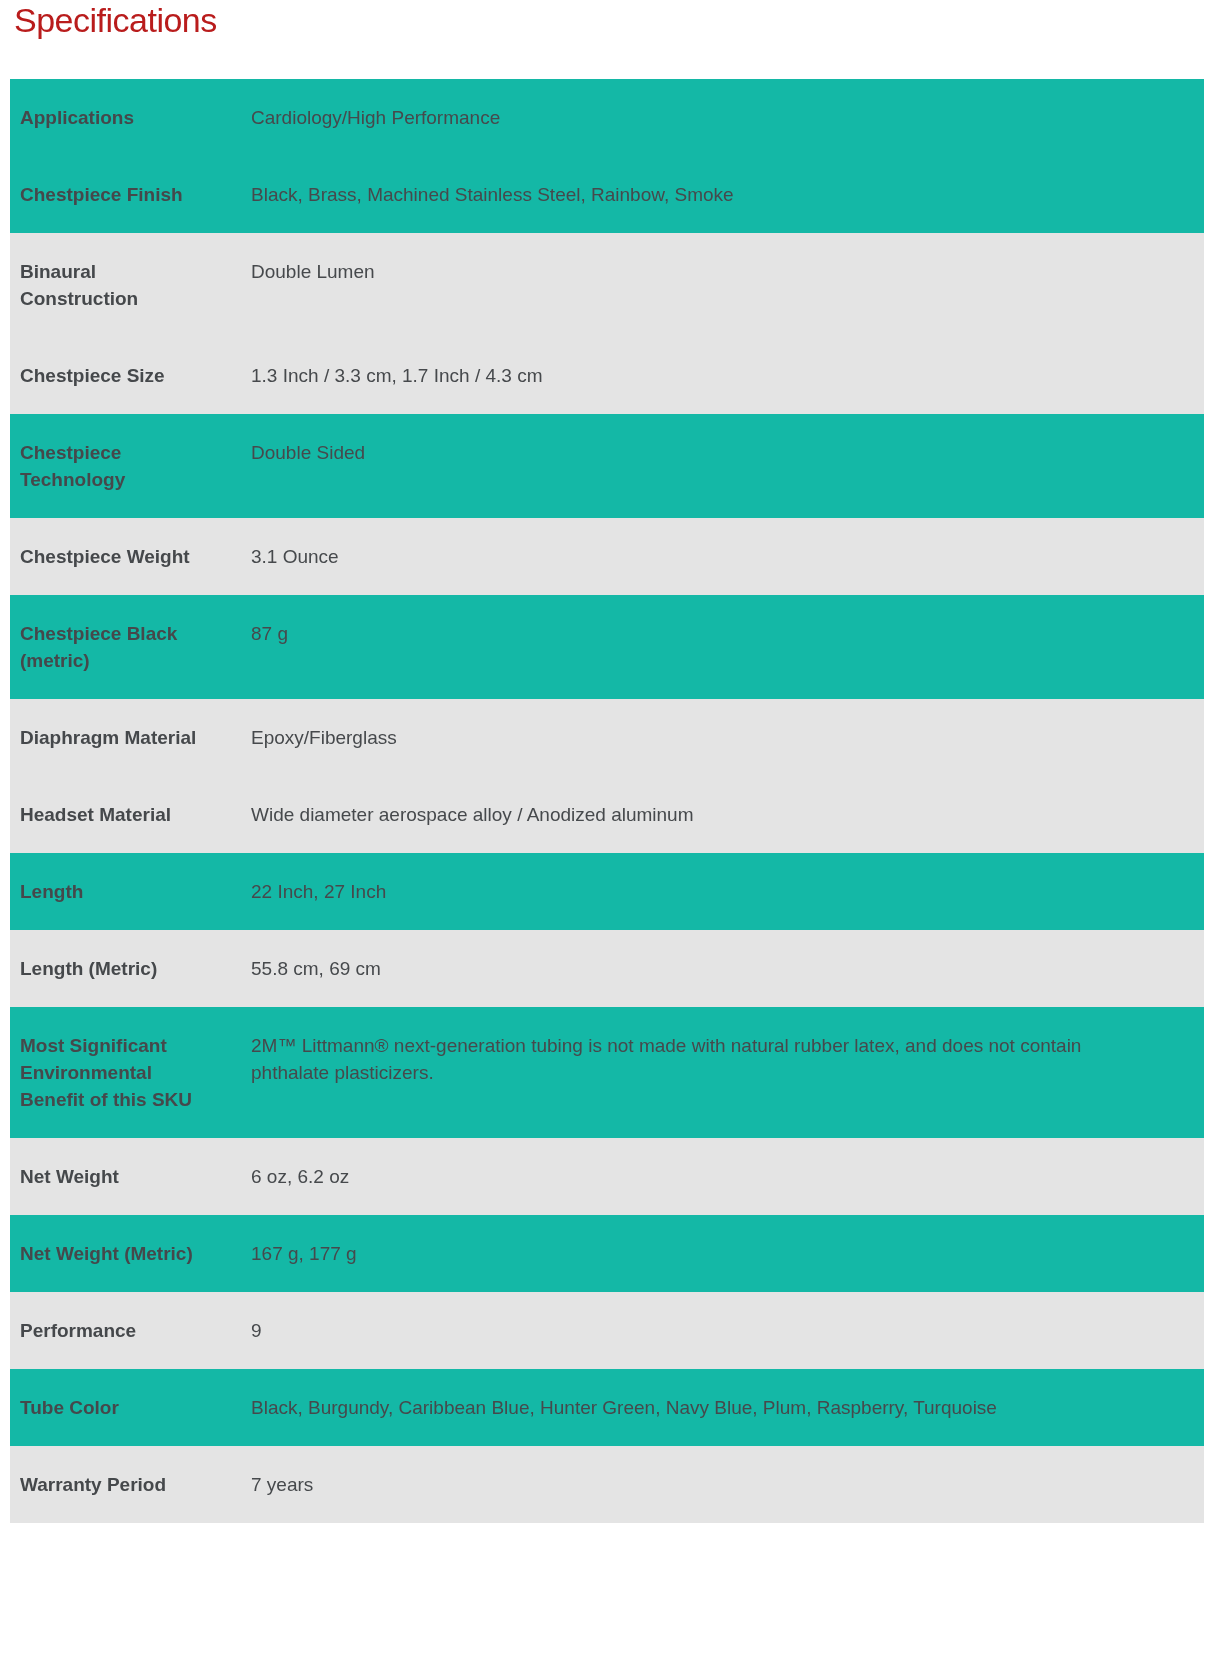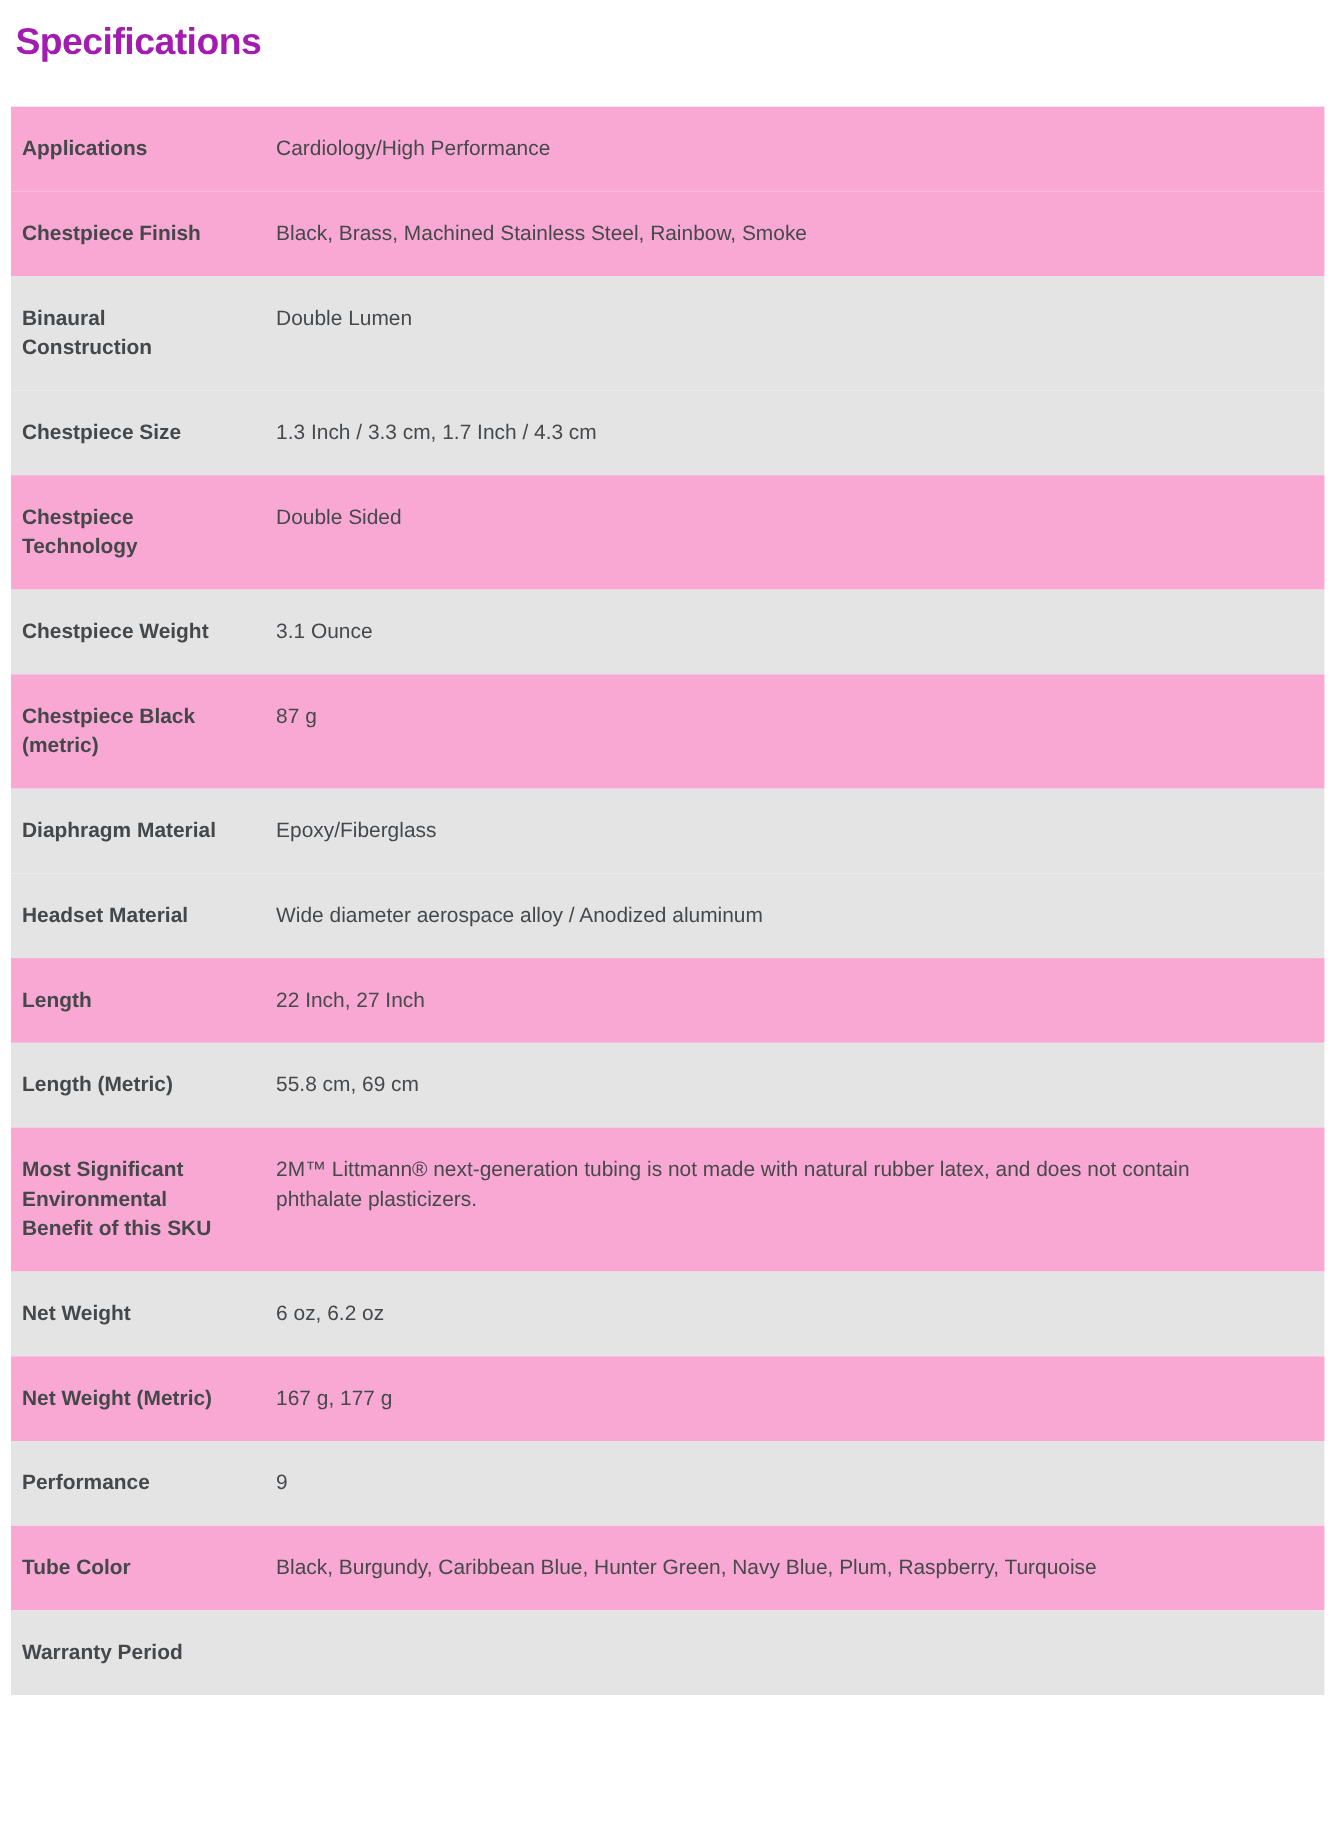--- a/index.html
+++ b/index.html
@@ -9,37 +9,37 @@
   }
   body {
     width: 1214px;
     height: 1661px;
     overflow: hidden;
     font-family: "Liberation Sans", "DejaVu Sans", sans-serif;
     color: #46494c;
   }
   .page-title {
     font-size: 34px;
-    font-weight: bold;
-    color: #a21caf;
+    font-weight: normal;
+    color: #b91c1c;
     margin: 0;
-    padding: 18px 0 0 14px;
+    padding: 0 0 0 14px;
     line-height: 40px;
     letter-spacing: -0.5px;
   }
   .spec-table {
     margin: 39px 10px 0 10px; 
   }
   .spec-row {
     display: flex;
     align-items: flex-start;
     box-sizing: border-box;
     padding: 25px 80px 25px 10px;
     min-height: 77px;
-    background: #f9a8d4;
+    background: #14b8a6;
     font-size: 19px;
     line-height: 27px;
   }
   .spec-row.alt {
     background: #e4e4e4;
   }
   .spec-label {
     flex: 0 0 231px;
     width: 231px;
     box-sizing: border-box;
@@ -117,14 +117,15 @@
     <div class="spec-row alt">
       <div class="spec-label">Performance</div>
       <div class="spec-value">9</div>
     </div>
     <div class="spec-row">
       <div class="spec-label">Tube Color</div>
       <div class="spec-value">Black, Burgundy, Caribbean Blue, Hunter Green, Navy Blue, Plum, Raspberry, Turquoise</div>
     </div>
     <div class="spec-row alt">
       <div class="spec-label">Warranty Period</div>
+      <div class="spec-value">7 years</div>
     </div>
   </div>
 
 </body></html>

